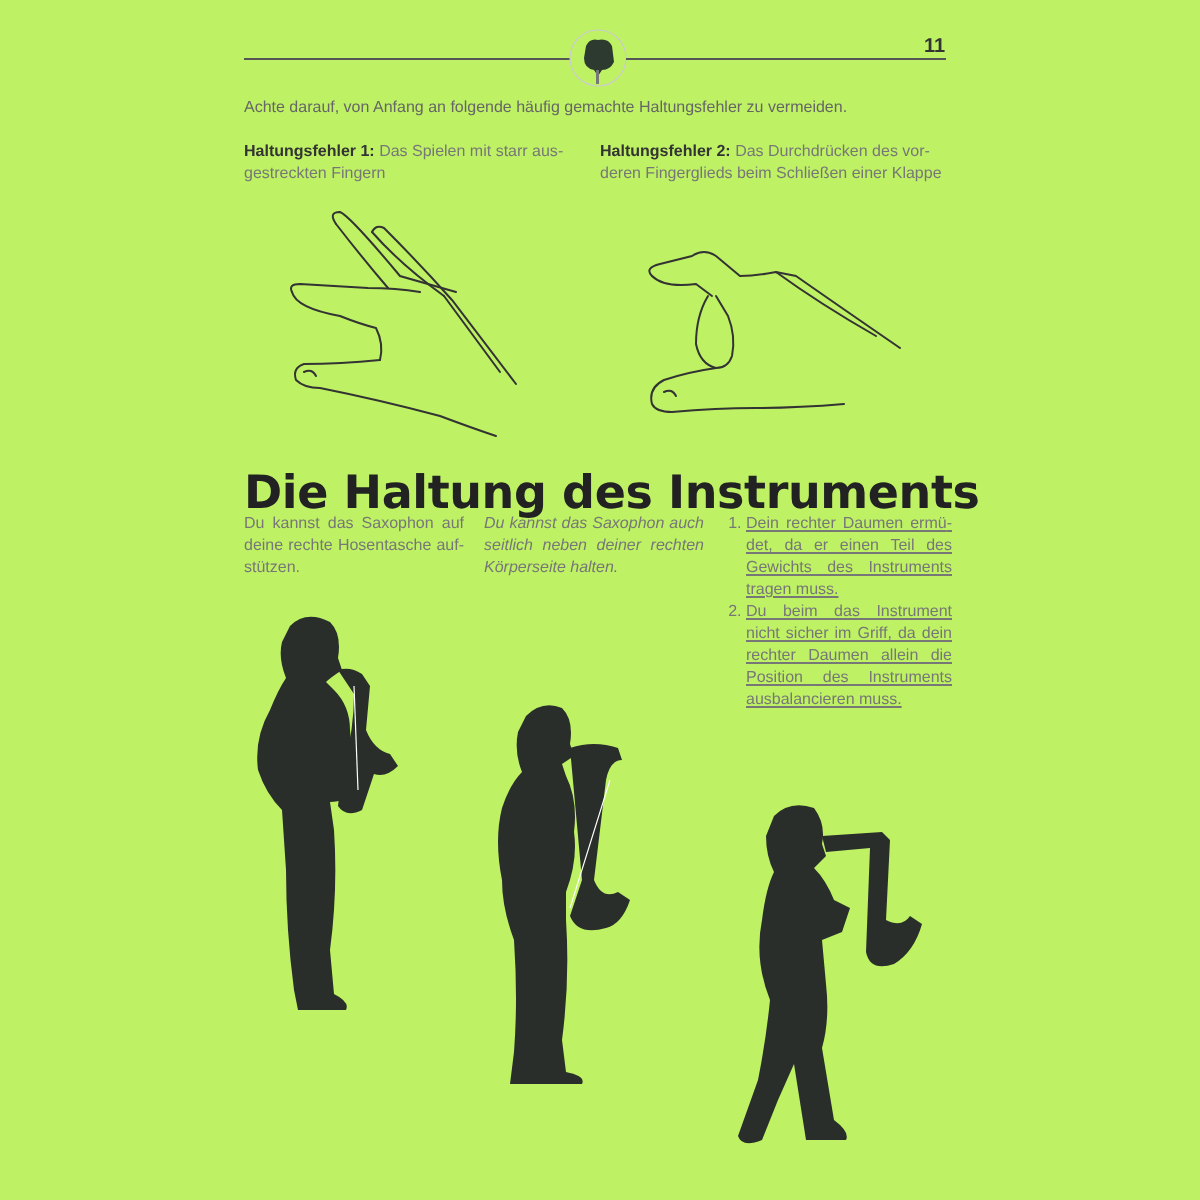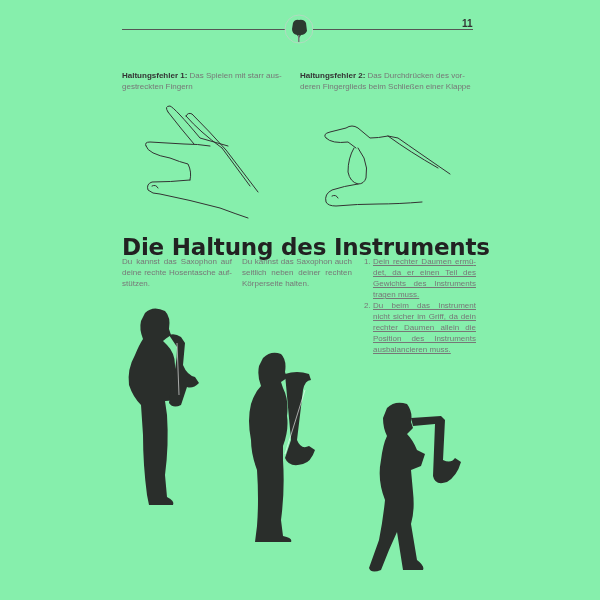--- a/index.html
+++ b/index.html
@@ -1,18 +1,18 @@
 <!DOCTYPE html>
 <html><head>
   <meta charset="utf-8">
   <style>
     html, body { margin:0; padding:0; background:#ffffff; }
     body { width:600px; height:600px; position:relative; overflow:hidden;
            font-family:"Liberation Sans", sans-serif; color:#555; }
-    .page { position:absolute; left:0; top:0; width:600px; height:600px; background:#86efac; }
+    .page { position:absolute; left:0; top:0; width:600px; height:600px; background:#bef264; }
 
     
     .rule { position:absolute; top:29px; height:1px; background:#555; }
     .rule.left { left:122px; width:163px; }
     .rule.right { left:313px; width:160px; }
     .emblem { position:absolute; left:284px; top:14px; width:30px; height:30px; }
     .page-num { position:absolute; left:462px; top:18px; font-size:10px; font-weight:bold; color:#333; }
 
     .intro { position:absolute; left:122px; top:49px; font-size:8px; color:#666; white-space:nowrap; }
 
@@ -23,21 +23,21 @@
 
     .hand { position:absolute; }
     .hand.one { left:140px; top:102px; width:130px; height:118px; }
     .hand.two { left:318px; top:118px; width:140px; height:95px; }
 
     .section-title { position:absolute; left:122px; top:234px; font-size:23px; font-weight:bold;
                      color:#222; font-family:"DejaVu Sans", sans-serif; letter-spacing:-0.2px; white-space:nowrap; }
 
     .col { position:absolute; top:256px; font-size:8px; line-height:11px; color:#777; text-align:justify; }
     .col.c1 { left:122px; width:110px; }
-    .col.c2 { left:242px; width:110px; }
+    .col.c2 { left:242px; width:110px;font-style:italic; }
     .col.c3 { left:361px; width:115px; }
     .col ol { margin:0; padding:0 0 0 12px; }
     .col ol li { margin:0; padding:0;text-decoration:underline; }
 
     .figure { position:absolute; }
     .figure.f1 { left:125px; top:305px; width:80px; height:210px; }
     .figure.f2 { left:245px; top:350px; width:75px; height:195px; }
     .figure.f3 { left:365px; top:400px; width:100px; height:175px; }
     svg { display:block; }
   </style>
@@ -50,20 +50,21 @@
   <div class="emblem">
     <svg width="30" height="30" viewBox="0 0 30 30">
       <circle cx="15" cy="15" r="14" fill="none" stroke="#ccc" stroke-width="0.6"></circle>
       <path d="M9 9 Q11 5 15 6 Q20 5 22 9 L23 17 Q21 21 17 21 L15 24 L13 21 Q8 20 8 15 Z" fill="#2c3a30"></path>
       <rect x="14" y="21" width="1.5" height="7" fill="#777"></rect>
     </svg>
   </div>
   <div class="rule right"></div>
   <div class="page-num">11</div>
 
+  <div class="intro">Achte darauf, von Anfang an folgende häufig gemachte Haltungsfehler zu vermeiden.</div>
 
   <div class="fault one">
     <b>Haltungsfehler 1:</b><span> Das Spielen mit starr aus­gestreckten Fingern</span>
   </div>
   <div class="fault two">
     <b>Haltungsfehler 2:</b><span> Das Durchdrücken des vor­deren Fingerglieds beim Schließen einer Klappe</span>
   </div>
 
   <div class="hand one">
     <svg width="130" height="118" viewBox="0 0 130 118" fill="none" stroke="#333" stroke-width="1" stroke-linecap="round">

